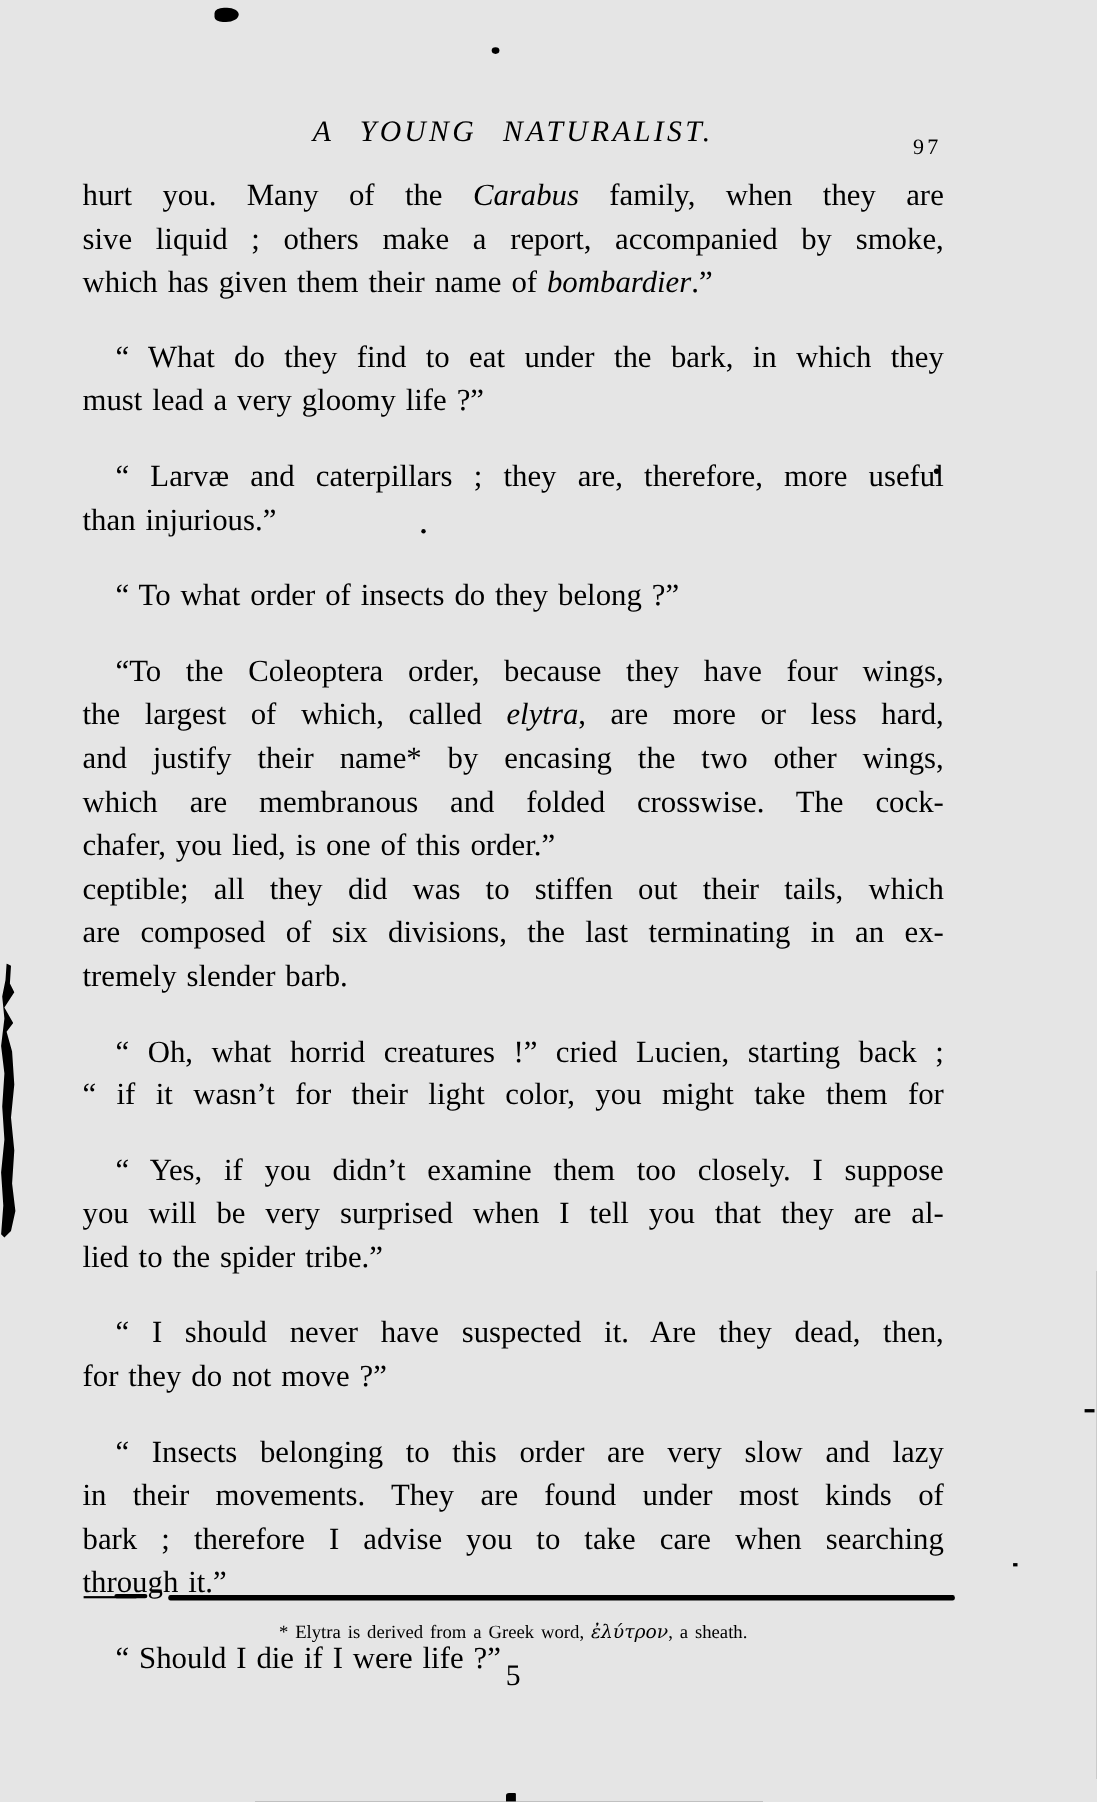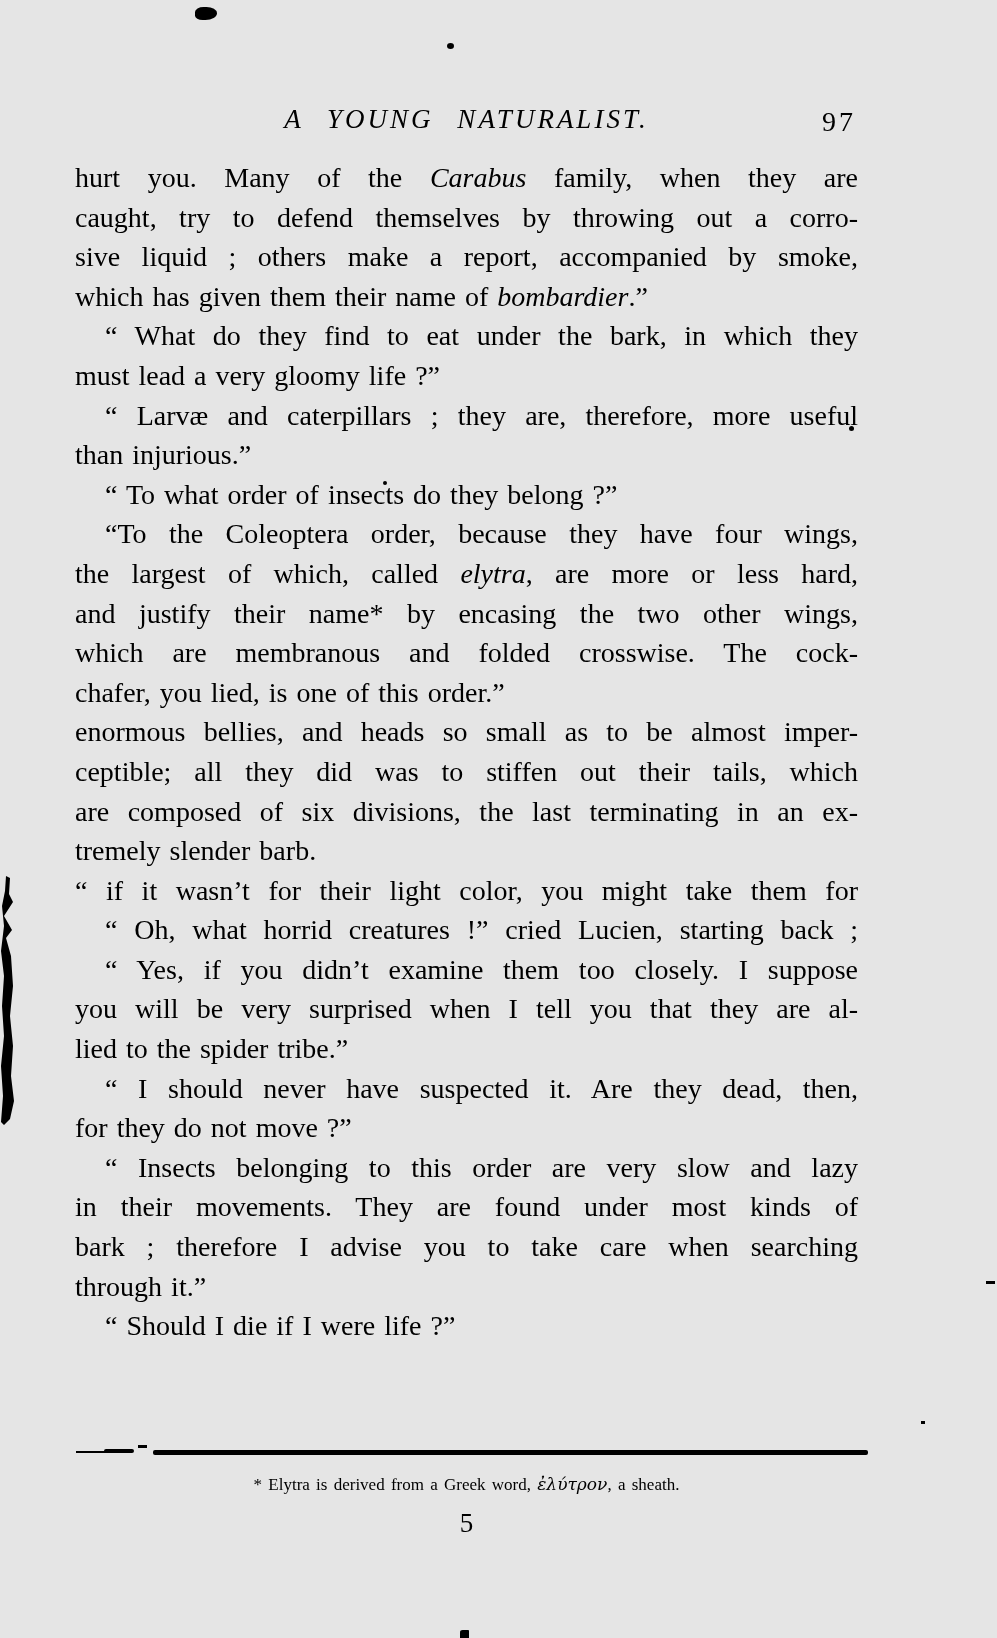--- a/index.html
+++ b/index.html
@@ -11,30 +11,30 @@
     padding-left:40px;
   }
   .running-header {
     position:absolute; left:75px; top:104px; width:783px; height:40px;
   }
   .header-title {
     display:block; text-align:center;
     font-style:italic; font-size:27px; letter-spacing:3px; word-spacing:14px;
   }
   .page-number {
-    position:absolute; right:2px; top:2px;
-    font-size:28px; letter-spacing:3px; font-style:normal;
+    position:absolute; right:2px; top:19px;
+    font-size:20px; letter-spacing:3px; font-style:normal;
   }
   .body-text {
     position:absolute; left:75px; top:158px; width:783px;
     font-size:28px; line-height:39.6px; word-spacing:2px;
   }
   .line { height:39.6px; }
   .line.just { text-align:justify; text-align-last:justify; }
-  .line.indent { text-indent:30px; }
+  .line.indent { text-indent:30px;margin-top:29px; }
   .line i { font-style:italic; }
   .footnote-rule-main { position:absolute; left:153px; top:1450px; width:715px; height:5px; background:#000; border-radius:2px; }
   .rule-dash-a { position:absolute; left:76px; top:1451px; width:48px; height:2px; background:#000; }
   .rule-dash-b { position:absolute; left:104px; top:1449px; width:30px; height:4px; background:#000; border-radius:2px; }
   .rule-tick   { position:absolute; left:138px; top:1445px; width:9px; height:3px; background:#000; }
   .footnote {
     position:absolute; left:75px; top:1474px; width:783px;
     text-align:center; font-size:17px; word-spacing:2px;
   }
   .footnote i, .greek { font-style:italic; }
@@ -69,39 +69,37 @@
   <div class="speck-d"></div>
   <div class="bottom-mark"></div>
 
   <div class="running-header">
     <span class="header-title">A YOUNG NATURALIST.</span>
     <span class="page-number">97</span>
   </div>
 
   <div class="body-text">
       <div class="line just"><span>hurt you.  Many of the </span><i>Carabus</i><span> family, when they are</span></div>
-      <div class="line just"><span>caught, try to defend themselves by throwing out a corro-</span></div>
       <div class="line just"><span>sive liquid ; others make a report, accompanied by smoke,</span></div>
       <div class="line"><span>which has given them their name of </span><i>bombardier</i><span>.”</span></div>
       <div class="line indent just"><span>“ What do they find to eat under the bark, in which they</span></div>
       <div class="line"><span>must lead a very gloomy life ?”</span></div>
       <div class="line indent just"><span>“ Larvæ and caterpillars ;  they are, therefore, more useful</span></div>
       <div class="line"><span>than injurious.”</span></div>
       <div class="line indent"><span>“ To what order of insects do they belong ?”</span></div>
       <div class="line indent just"><span>“To the Coleoptera order, because they have four wings,</span></div>
       <div class="line just"><span>the largest of which, called </span><i>elytra</i><span>, are more or less hard,</span></div>
       <div class="line just"><span>and justify their name* by encasing the two other wings,</span></div>
       <div class="line just"><span>which are membranous and folded crosswise.  The cock-</span></div>
       <div class="line"><span>chafer, you lied, is one of this order.”</span></div>
-      <div class="line just"><span>enormous bellies, and heads so small as to be almost imper-</span></div>
       <div class="line just"><span>ceptible; all they did was to stiffen out their tails, which</span></div>
       <div class="line just"><span>are composed of six divisions, the last terminating in an ex-</span></div>
       <div class="line"><span>tremely slender barb.</span></div>
+      <div class="line indent just"><span>“ Oh, what horrid creatures !” cried Lucien, starting back ;</span></div>
       <div class="line just"><span>“ if it wasn’t for their light color, you might take them for</span></div>
-      <div class="line indent just"><span>“ Oh, what horrid creatures !” cried Lucien, starting back ;</span></div>
       <div class="line indent just"><span>“ Yes, if you didn’t examine them too closely.  I suppose</span></div>
       <div class="line just"><span>you will be very surprised when I tell you that they are al-</span></div>
       <div class="line"><span>lied to the spider tribe.”</span></div>
       <div class="line indent just"><span>“ I should never have suspected it.  Are they dead, then,</span></div>
       <div class="line"><span>for they do not move ?”</span></div>
       <div class="line indent just"><span>“ Insects belonging to this order are very slow and lazy</span></div>
       <div class="line just"><span>in their movements.  They are found under most kinds of</span></div>
       <div class="line just"><span>bark ; therefore I advise you to take care when searching</span></div>
       <div class="line"><span>through it.”</span></div>
       <div class="line indent"><span>“ Should I die if I were life ?”</span></div>

